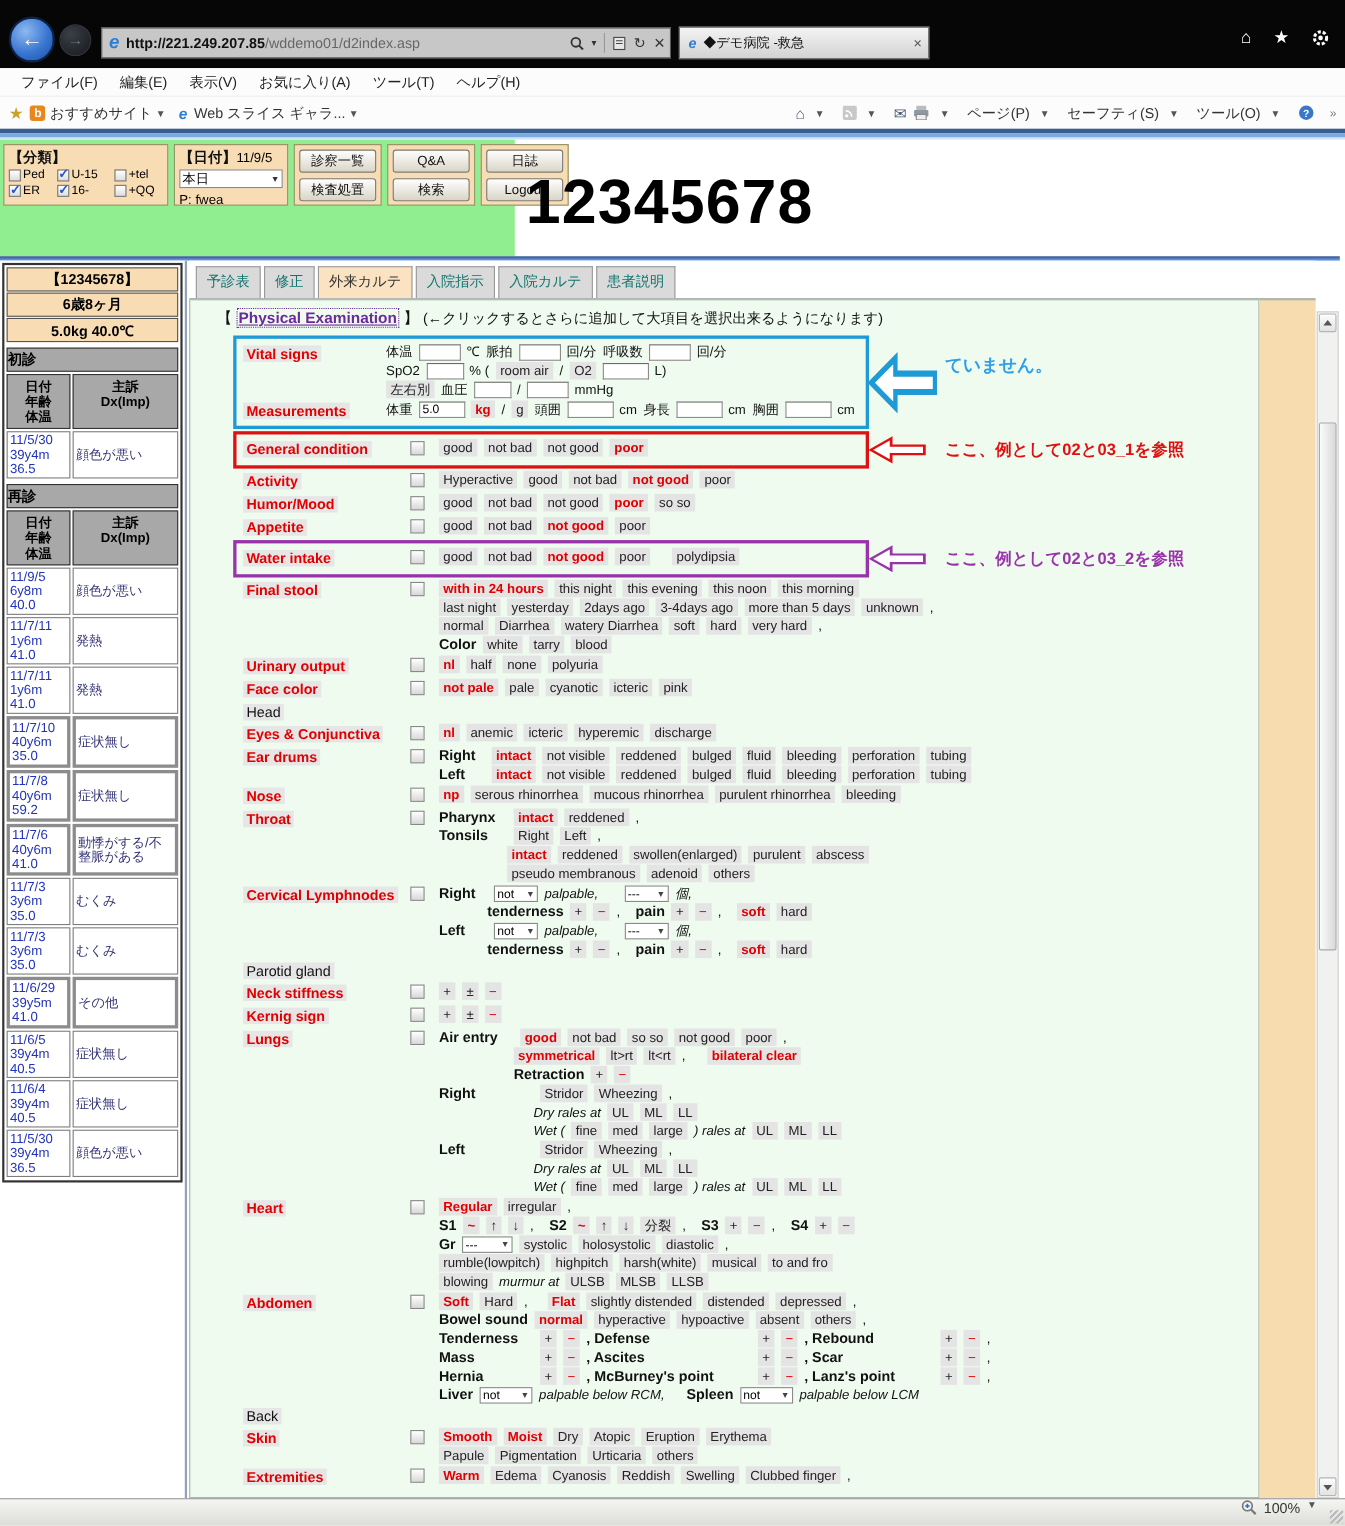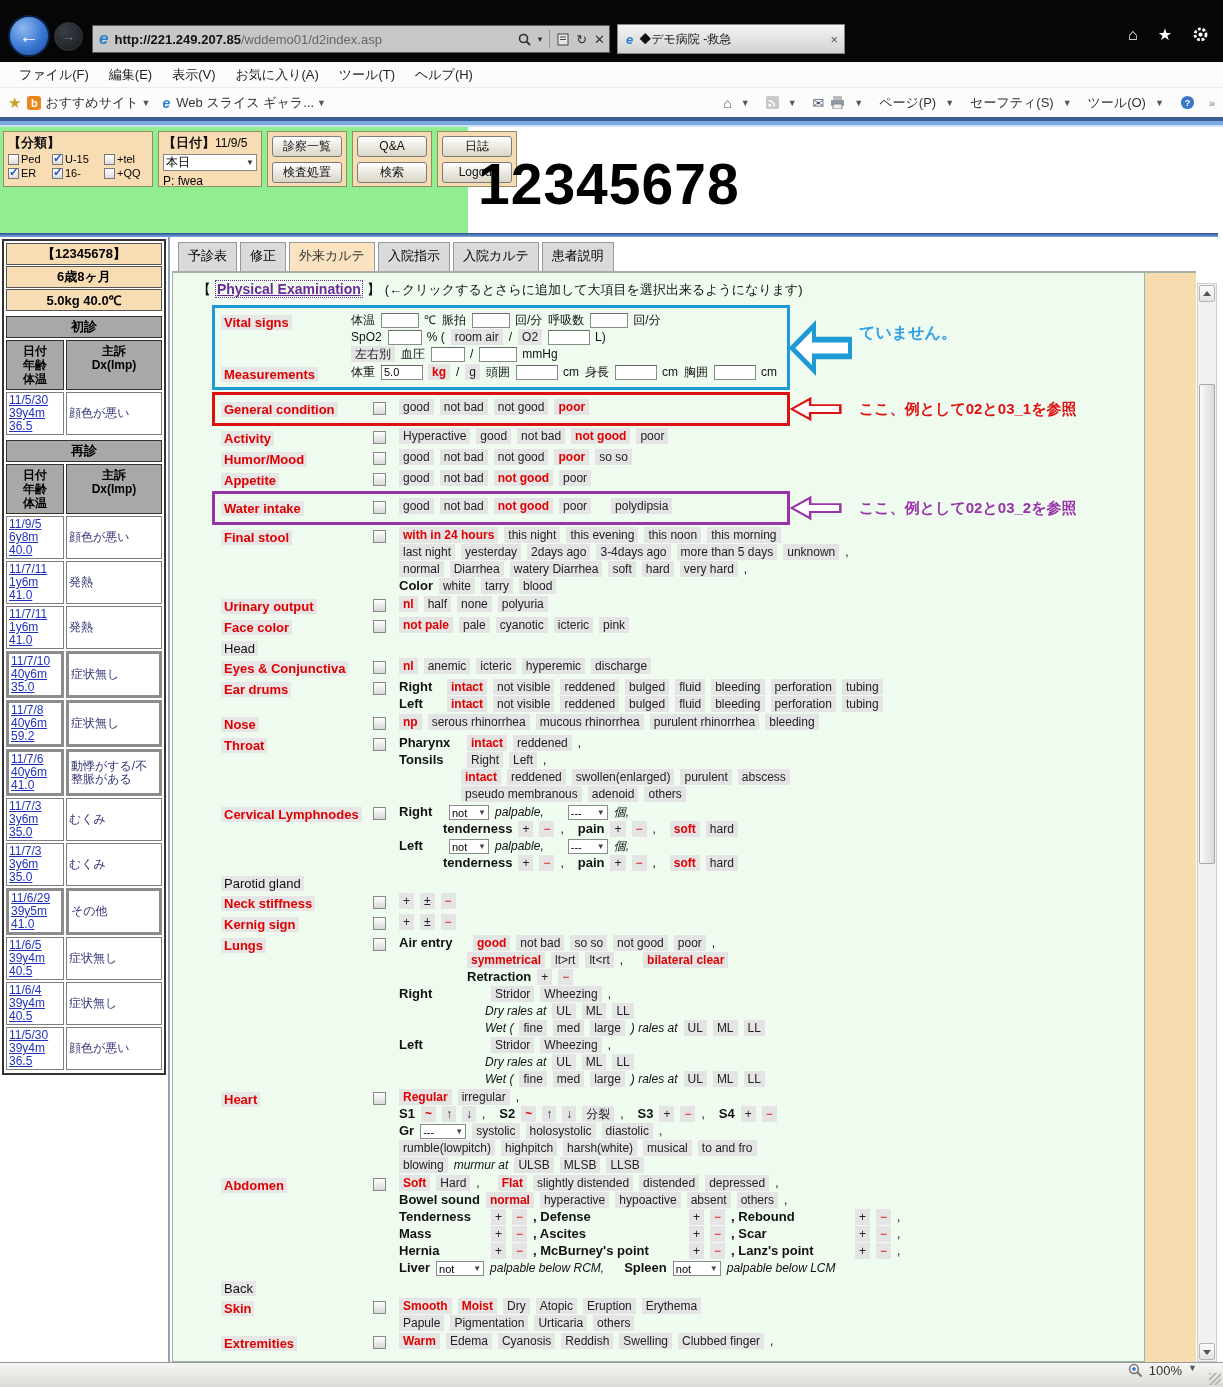--- a/index.html
+++ b/index.html
@@ -56,33 +56,33 @@
   .btn-box{display:flex;flex-direction:column;gap:5px;justify-content:center}
   .hbtn{width:70px;height:21px;background:linear-gradient(#fefefe,#d9d5c6);border:1px solid #7b7b7b;border-radius:3px;
     font-size:12px;text-align:center;line-height:19px;color:#111}
   .patient-number{position:absolute;left:478px;top:24px;font-size:57px;font-weight:bold;color:#000;letter-spacing:1px}
   .content-top-line{position:absolute;top:106px;left:0;width:1218px;height:4px;background:linear-gradient(#2c4f8f,#7aa9e2)}
   .content{position:absolute;top:110px;left:0;width:100%;height:1125px}
   
   .sidebar{position:absolute;left:0;top:0;width:170px;height:100%;background:#fff;border-right:2px solid #8fa3bd;font-size:12px;overflow:hidden}
   .sb-wrap{border:2px solid #333;margin:2px;background:#fff;padding:1px}
   .sb-box{background:#f8dcb4;border:1px solid #555;margin:1px;text-align:center;font-weight:bold;font-size:13px;padding:1px 0;color:#000}
-  .sb-sec{background:#a8a8a8;border:1px solid #333;margin:5px 1px 2px;text-align:center;font-weight:bold;font-size:13px;padding:1px 0}
+  .sb-sec{background:#a8a8a8;border:1px solid #333;margin:5px 1px 2px;font-weight:bold;font-size:13px;padding:1px 0}
   .sb-thead{display:flex;gap:2px;margin:2px 1px}
   .sb-th{background:#a8a8a8;border:1px solid #333;font-weight:bold;text-align:center;padding:3px 0;font-size:12px;line-height:14px}
   .sb-th.c1{width:58px}.sb-th.c2{flex:1}
   .sb-row{display:flex;gap:2px;margin:2px 1px}
   .sb-c1{width:58px;border:1px solid #7d7d7d;padding:1px 2px;background:#fff}
   .sb-c2{flex:1;border:1px solid #7d7d7d;padding:1px 2px;color:#333377;display:flex;align-items:center;line-height:13px}
   .sb-row.thick .sb-c1,.sb-row.thick .sb-c2{border:3px solid #8c8c8c}
-  .sb-link{color:#2233bb;text-decoration:underline;line-height:13px;display:block}
+  .sb-link{color:#2233bb;line-height:13px;display:block}
   
   .main{position:absolute;left:172px;top:0;width:1024px;height:100%}
   .tabsrow{height:35px;background:#fff;border-bottom:1px solid #aaa;display:flex;gap:3px;align-items:flex-end;padding-left:6px}
-  .tab-item{border:1px solid #999;border-bottom:none;background:#dadada;padding:4px 9px 6px;font-size:13px;color:#000000}
+  .tab-item{border:1px solid #999;border-bottom:none;background:#dadada;padding:4px 9px 6px;font-size:13px;color:#0f766e}
   .tab-item.active{background:#fbe3c1;color:#333}
   .formwrap{position:absolute;top:35px;left:0;width:100%;bottom:0}
   .formarea{position:absolute;left:0;top:0;width:973px;height:100%;background:#effbef;border:1px solid #9fb4a4;overflow:hidden;padding:6px 0 0 24px}
   .peach{position:absolute;left:973px;top:0;right:0;height:100%;background:#f7dcb0;border-top:1px solid #9fb4a4}
   .pe-title{font-size:14px;margin:2px 0 6px 0;color:#111}
   .pe-link{color:#6a2a9a;font-weight:bold;text-decoration:underline;border:1px dotted #6a2a9a;padding:0 1px}
   .pe-hint{font-size:13px;color:#111}
   
   .sec{position:relative;margin-left:15px}
   .sec.nobox{padding-left:9px}

